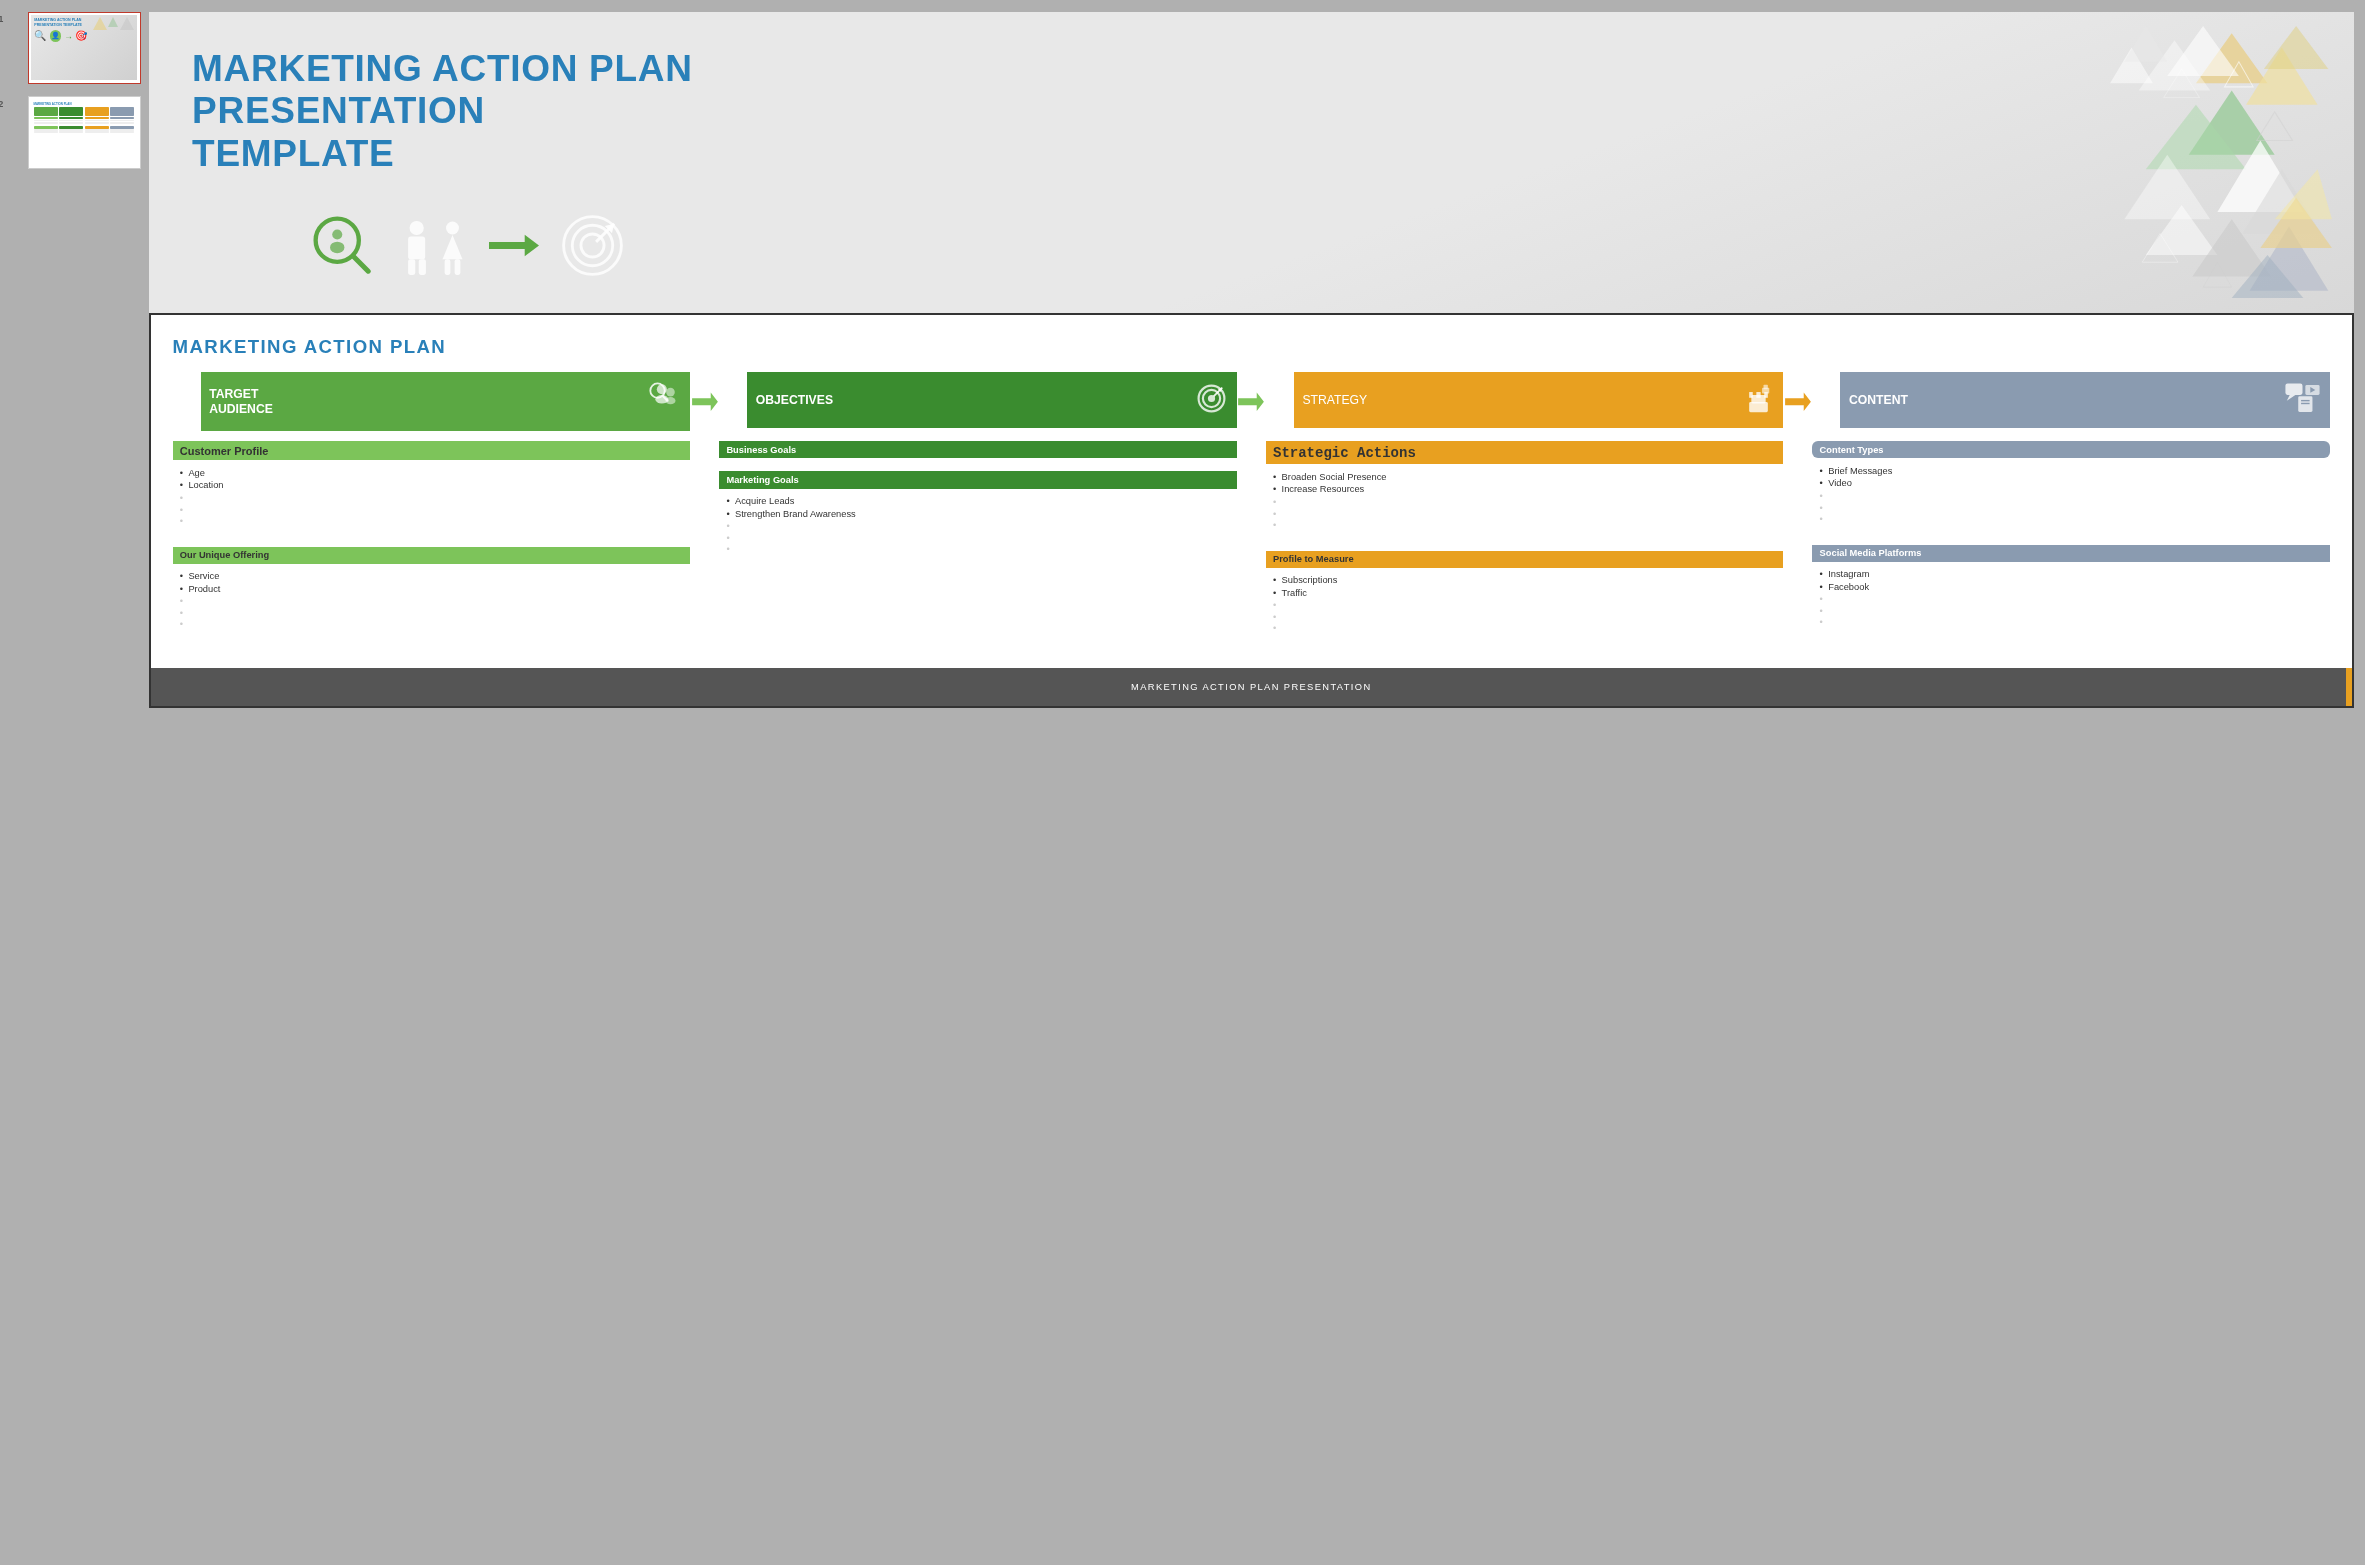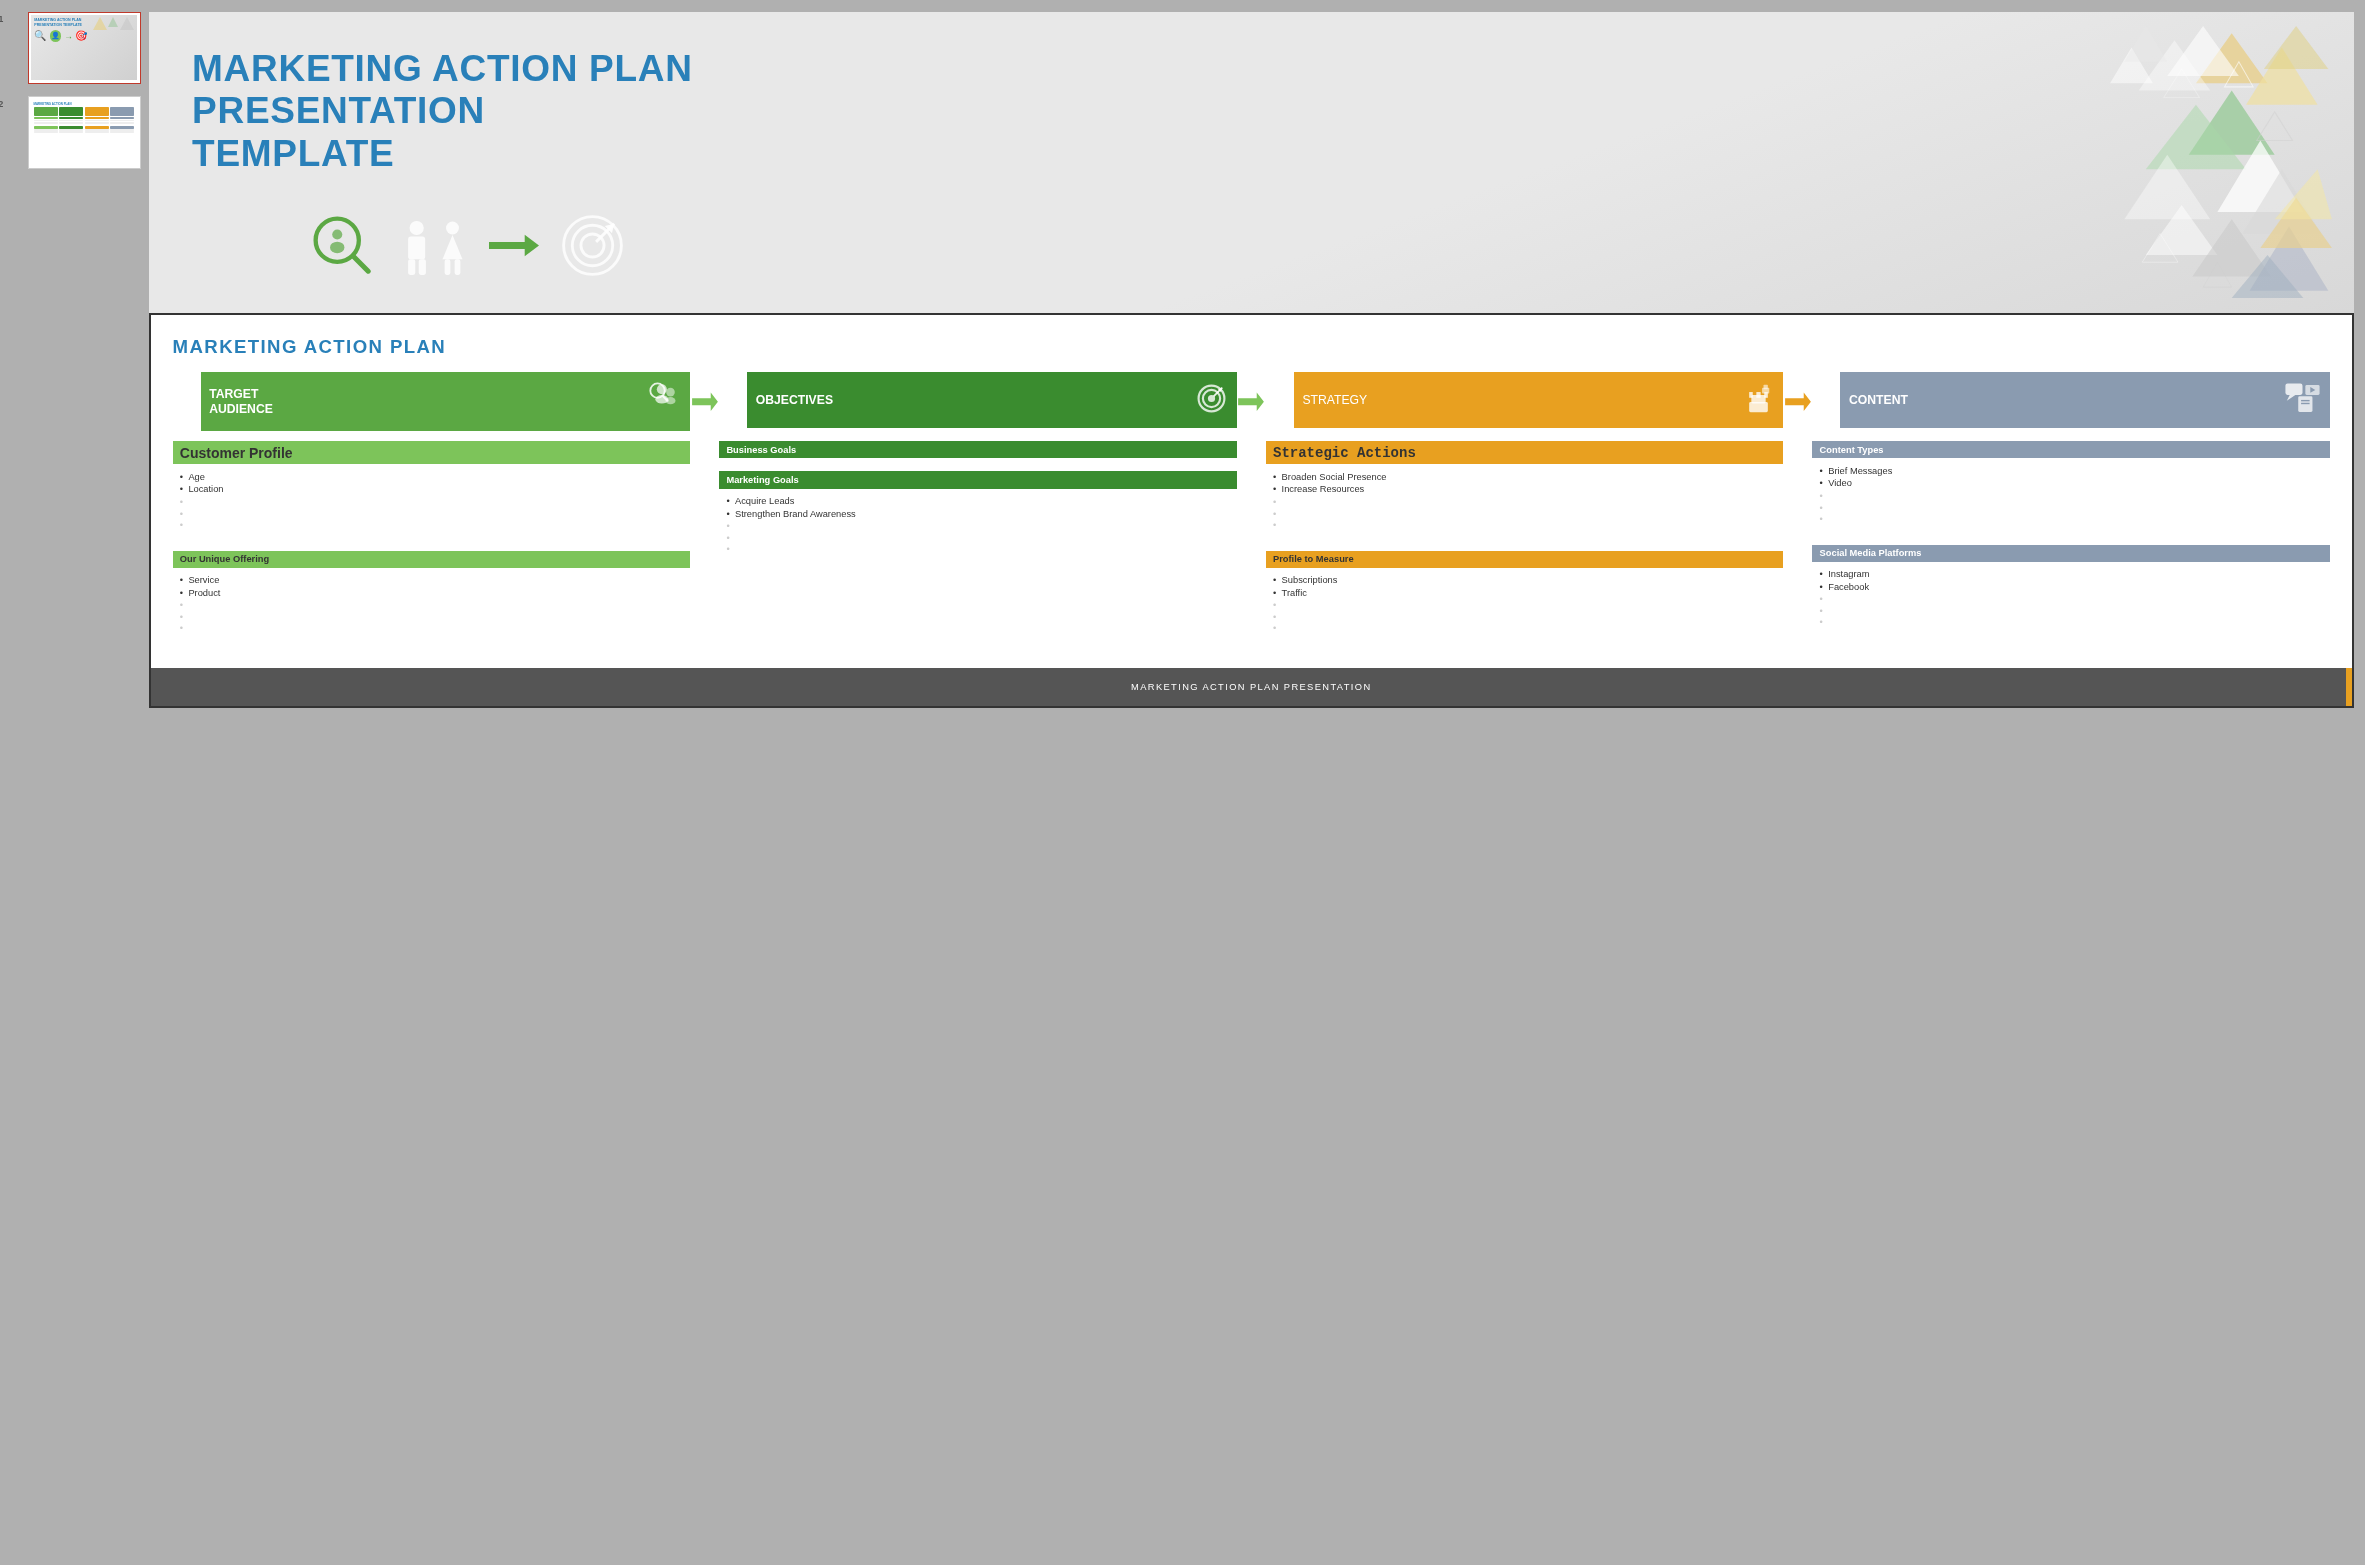--- a/index.html
+++ b/index.html
@@ -526,21 +526,21 @@
             </svg>
           </span>
         </div>
       </div>
     </div>
 
     <div style="display:flex; gap:0; align-items:start;">
 
       <div style="flex:1;">
         <div class="col-section">
-          <div class="section-header light-green" style="color:#333; font-weight:700; font-size:14px; background:#7dc45a; padding: 3.6px 7.2px;">Customer Profile</div>
+          <div class="section-header light-green" style="color:#333; font-weight:700; font-size:11px; background:#7dc45a; padding: 3.6px 7.2px;">Customer Profile</div>
           <div class="section-content">
             <ul>
               <li>Age</li>
               <li>Location</li>
               <li class="empty">.</li>
               <li class="empty">.</li>
               <li class="empty">.</li>
             </ul>
           </div>
         </div>
@@ -604,21 +604,21 @@
               <li class="empty">.</li>
             </ul>
           </div>
         </div>
       </div>
 
       <div style="width:29px;"></div>
 
       <div style="flex:1;">
         <div class="col-section">
-          <div class="section-header" style="background:#8a9bb0; color:white; font-weight:700; font-size:9.3px; padding: 3.6px 7.2px;">Content Types</div>
+          <div class="section-header" style="background:#8a9bb0; color:white; font-weight:700; font-size:9.3px; padding: 3.6px 7.2px; border-radius: 6px;">Content Types</div>
           <div class="section-content">
             <ul>
               <li>Brief Messages</li>
               <li>Video</li>
               <li class="empty">.</li>
               <li class="empty">.</li>
               <li class="empty">.</li>
             </ul>
           </div>
         </div>

